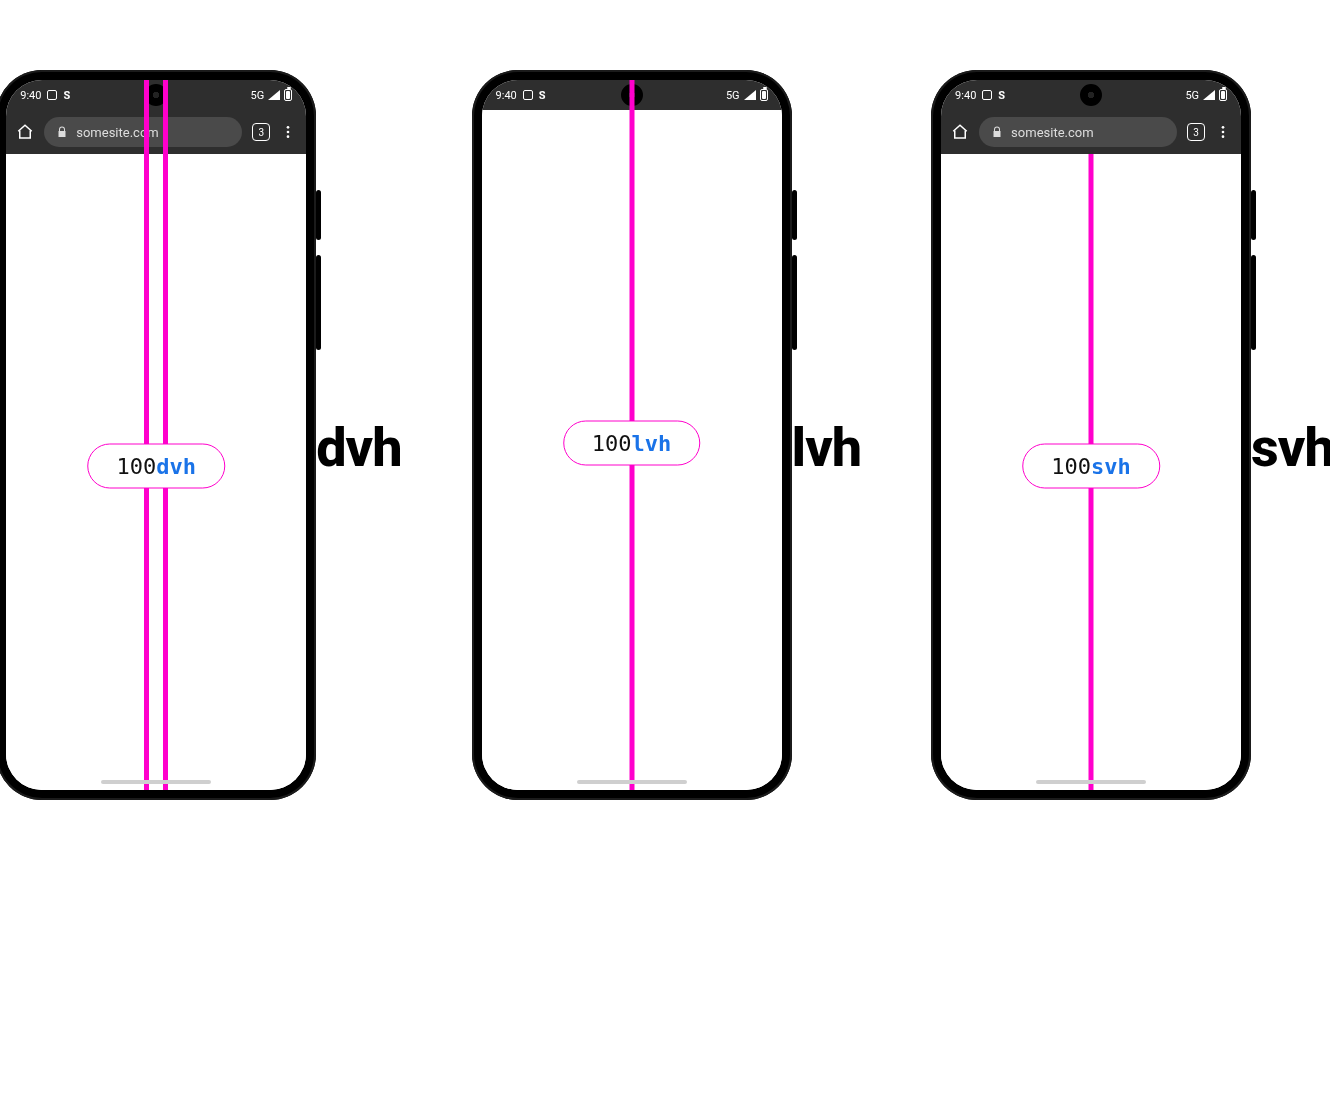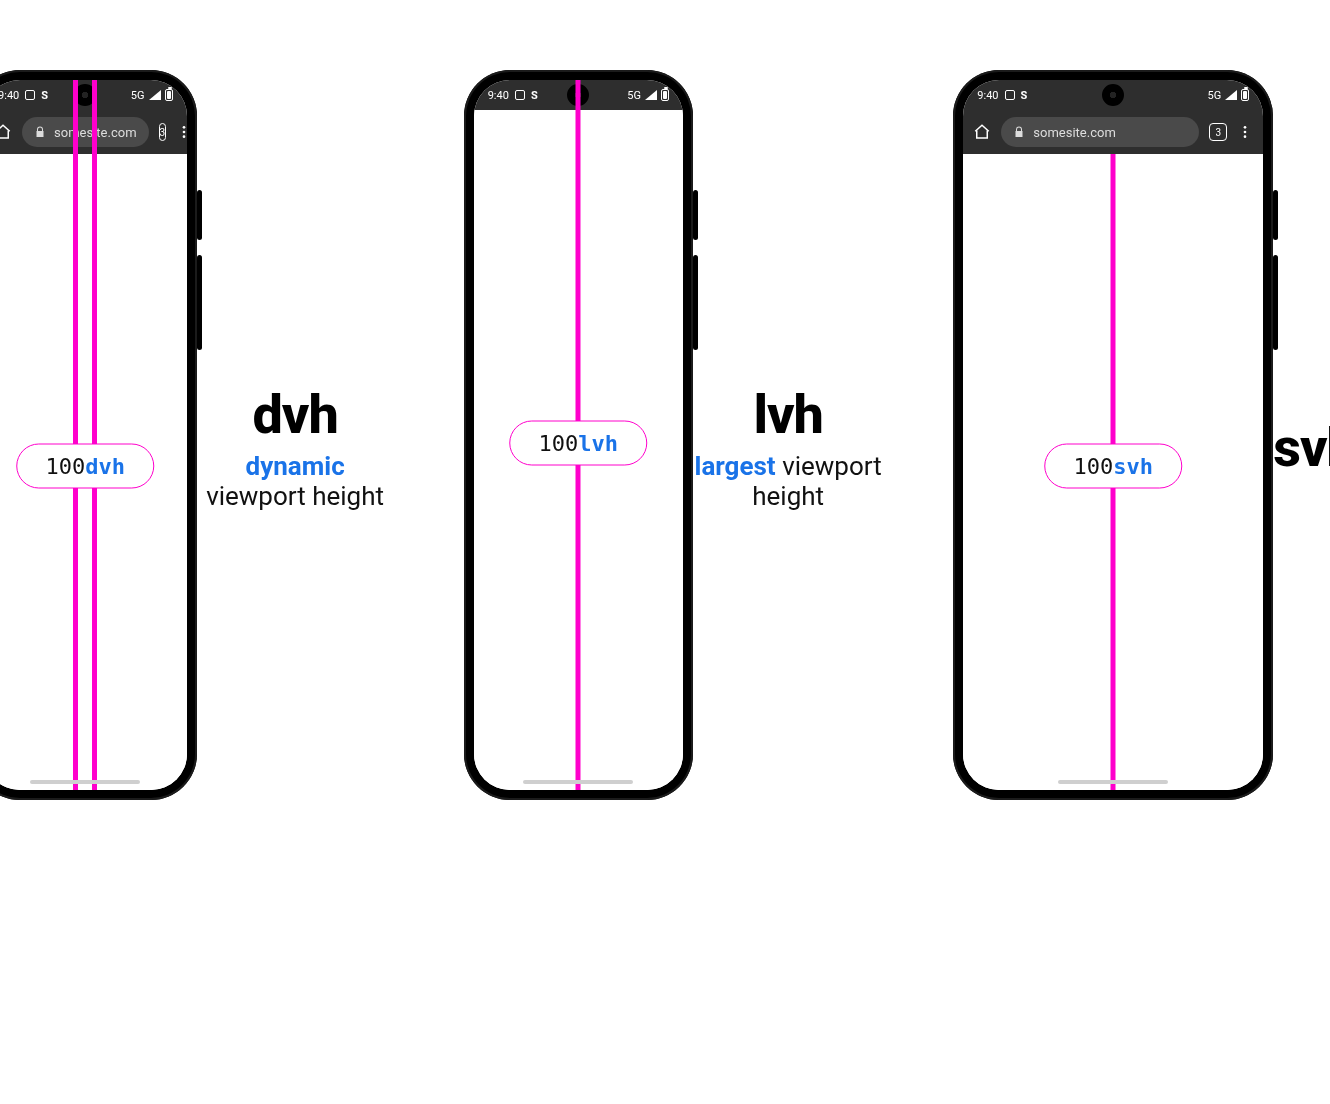--- a/index.html
+++ b/index.html
@@ -237,21 +237,20 @@
             <div class="pill">
               <span class="num">100</span>
               <span class="unit">dvh</span>
             </div>
           </div>
           <div class="gesture"></div>
         </div>
       </div>
       <div class="caption">
         <div class="big">dvh</div>
-        <div class="line2"><span class="accent">dynamic</span> <span class="rest">viewport height</span></div>
       </div>
     </div>
     <div class="col">
       <div class="phone">
         <div class="side-btn b1"></div>
         <div class="side-btn b2"></div>
         <div class="screen">
           <div class="statusbar">
             <div class="status-left">
               <span>9:40</span>
@@ -272,21 +271,20 @@
             <div class="pill">
               <span class="num">100</span>
               <span class="unit">lvh</span>
             </div>
           </div>
           <div class="gesture"></div>
         </div>
       </div>
       <div class="caption">
         <div class="big">lvh</div>
-        <div class="line2"><span class="accent">largest</span> <span class="rest">viewport height</span></div>
       </div>
     </div>
     <div class="col">
       <div class="phone">
         <div class="side-btn b1"></div>
         <div class="side-btn b2"></div>
         <div class="screen">
           <div class="statusbar">
             <div class="status-left">
               <span>9:40</span>

